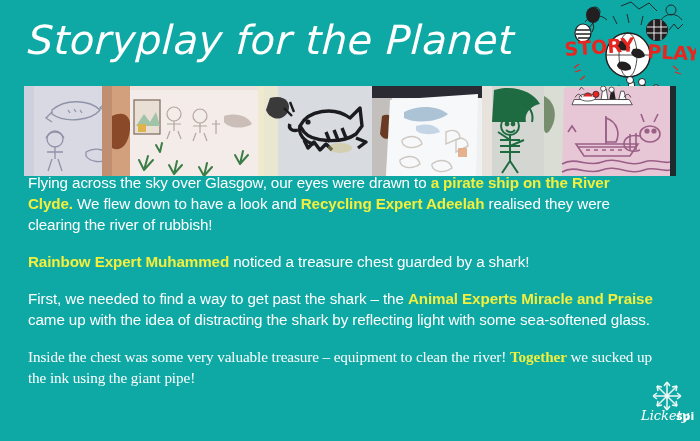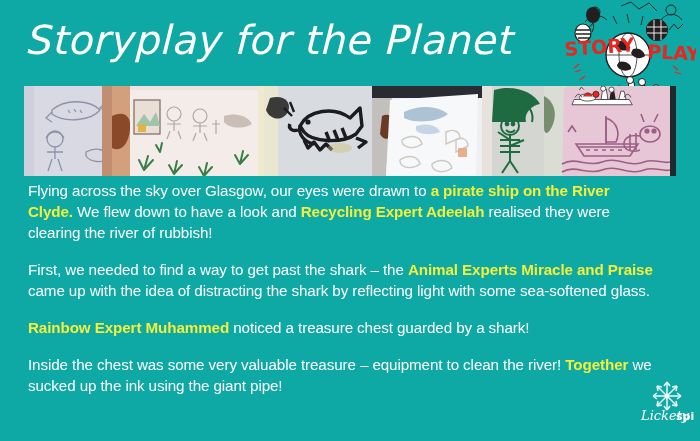--- a/index.html
+++ b/index.html
@@ -60,31 +60,31 @@
     height: 90px;
     overflow: hidden;
     flex: 0 0 auto;
   }
   .photo svg { display: block; }
 
   
   .body-text {
     position: absolute;
     left: 28px;
-    top: 180px;
+    top: 172px;
     width: 625px;
   }
   .para {
     color: #ffffff;
     font-size: 15.2px;
     line-height: 21px;
     margin-bottom: 16px;
     letter-spacing: -0.1px;
   }
-  .para:last-child { margin-bottom: 0; }
+  .para:last-child { margin-bottom: 0; font-family: Liberation Serif, serif; }
   .hl {
     color: #f2ef3d;
     font-weight: bold;
   }
 
   
   .logo-lickety {
     position: absolute;
     right: 6px;
     bottom: 16px;
@@ -318,25 +318,25 @@
   </div>
 </div>
 
 <div class="body-text">
 
   <p class="para">
     <span>Flying across the sky over Glasgow, our eyes were drawn to </span><span class="hl">a pirate ship on the River Clyde.</span><span> We flew down to have a look and </span><span class="hl">Recycling Expert Adeelah</span><span> realised they were clearing the river of rubbish!</span>
   </p>
 
   <p class="para">
+    <span class="hl">Rainbow Expert Muhammed</span><span> noticed a treasure chest guarded by a shark!</span>
+  </p>
+
+  <p class="para">
     <span>First, we needed to find a way to get past the shark – the </span><span class="hl">Animal Experts Miracle and Praise</span><span> came up with the idea of distracting the shark by reflecting light with some sea-softened glass.</span>
-  </p>
-
-  <p class="para">
-    <span class="hl">Rainbow Expert Muhammed</span><span> noticed a treasure chest guarded by a shark!</span>
   </p>
 
   <p class="para">
     <span>Inside the chest was some very valuable treasure – equipment to clean the river! </span><span class="hl">Together</span><span> we sucked up the ink using the giant pipe!</span>
   </p>
 </div>
 
 <div class="logo-lickety">
   <svg width="54" height="46" viewBox="0 0 54 46" xmlns="http://www.w3.org/2000/svg">
     <g stroke="#ffffff" stroke-width="1.5" fill="none" opacity="0.92" transform="translate(27,17)">

